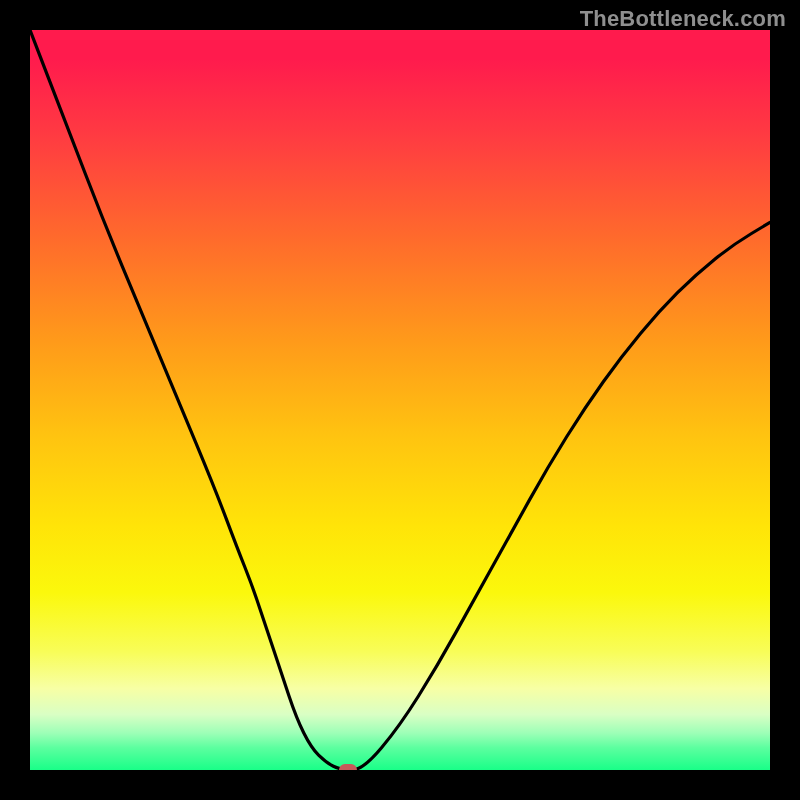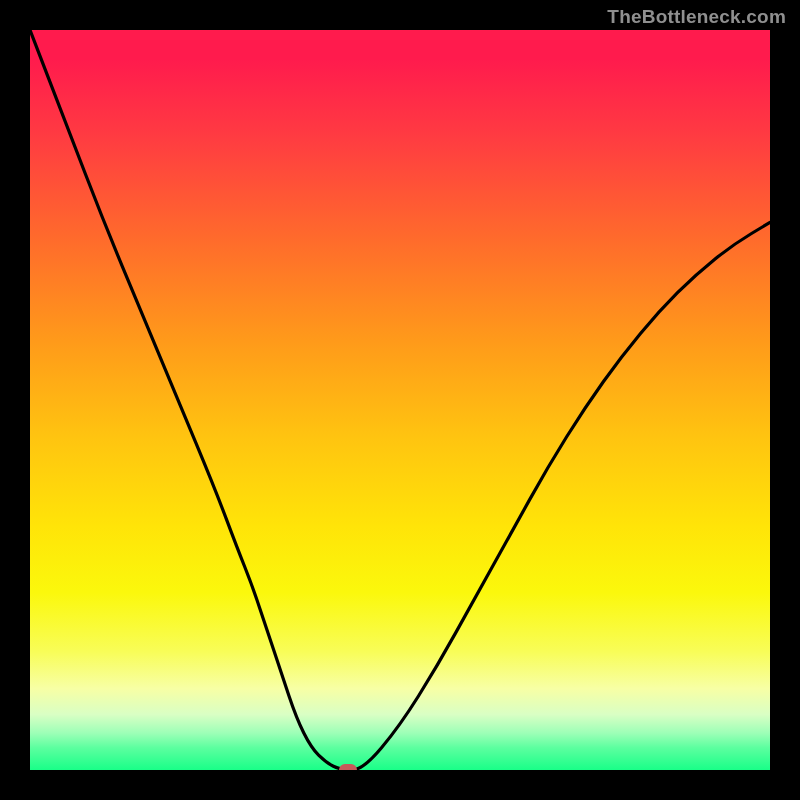--- a/index.html
+++ b/index.html
@@ -15,21 +15,21 @@
     position: relative;
     width: 800px;
     height: 800px;
     background: #000;
   }
   .watermark {
     position: absolute;
     top: 6px;
     right: 14px;
     color: #8f8f8f;
-    font-size: 19px;
+    font-size: 22px;
     font-weight: 600;
     letter-spacing: 0.2px;
     z-index: 3;
     margin-left: 20px;
   }
   .plot {
     position: absolute;
     left: 30px;
     top: 30px;
     width: 740px;

